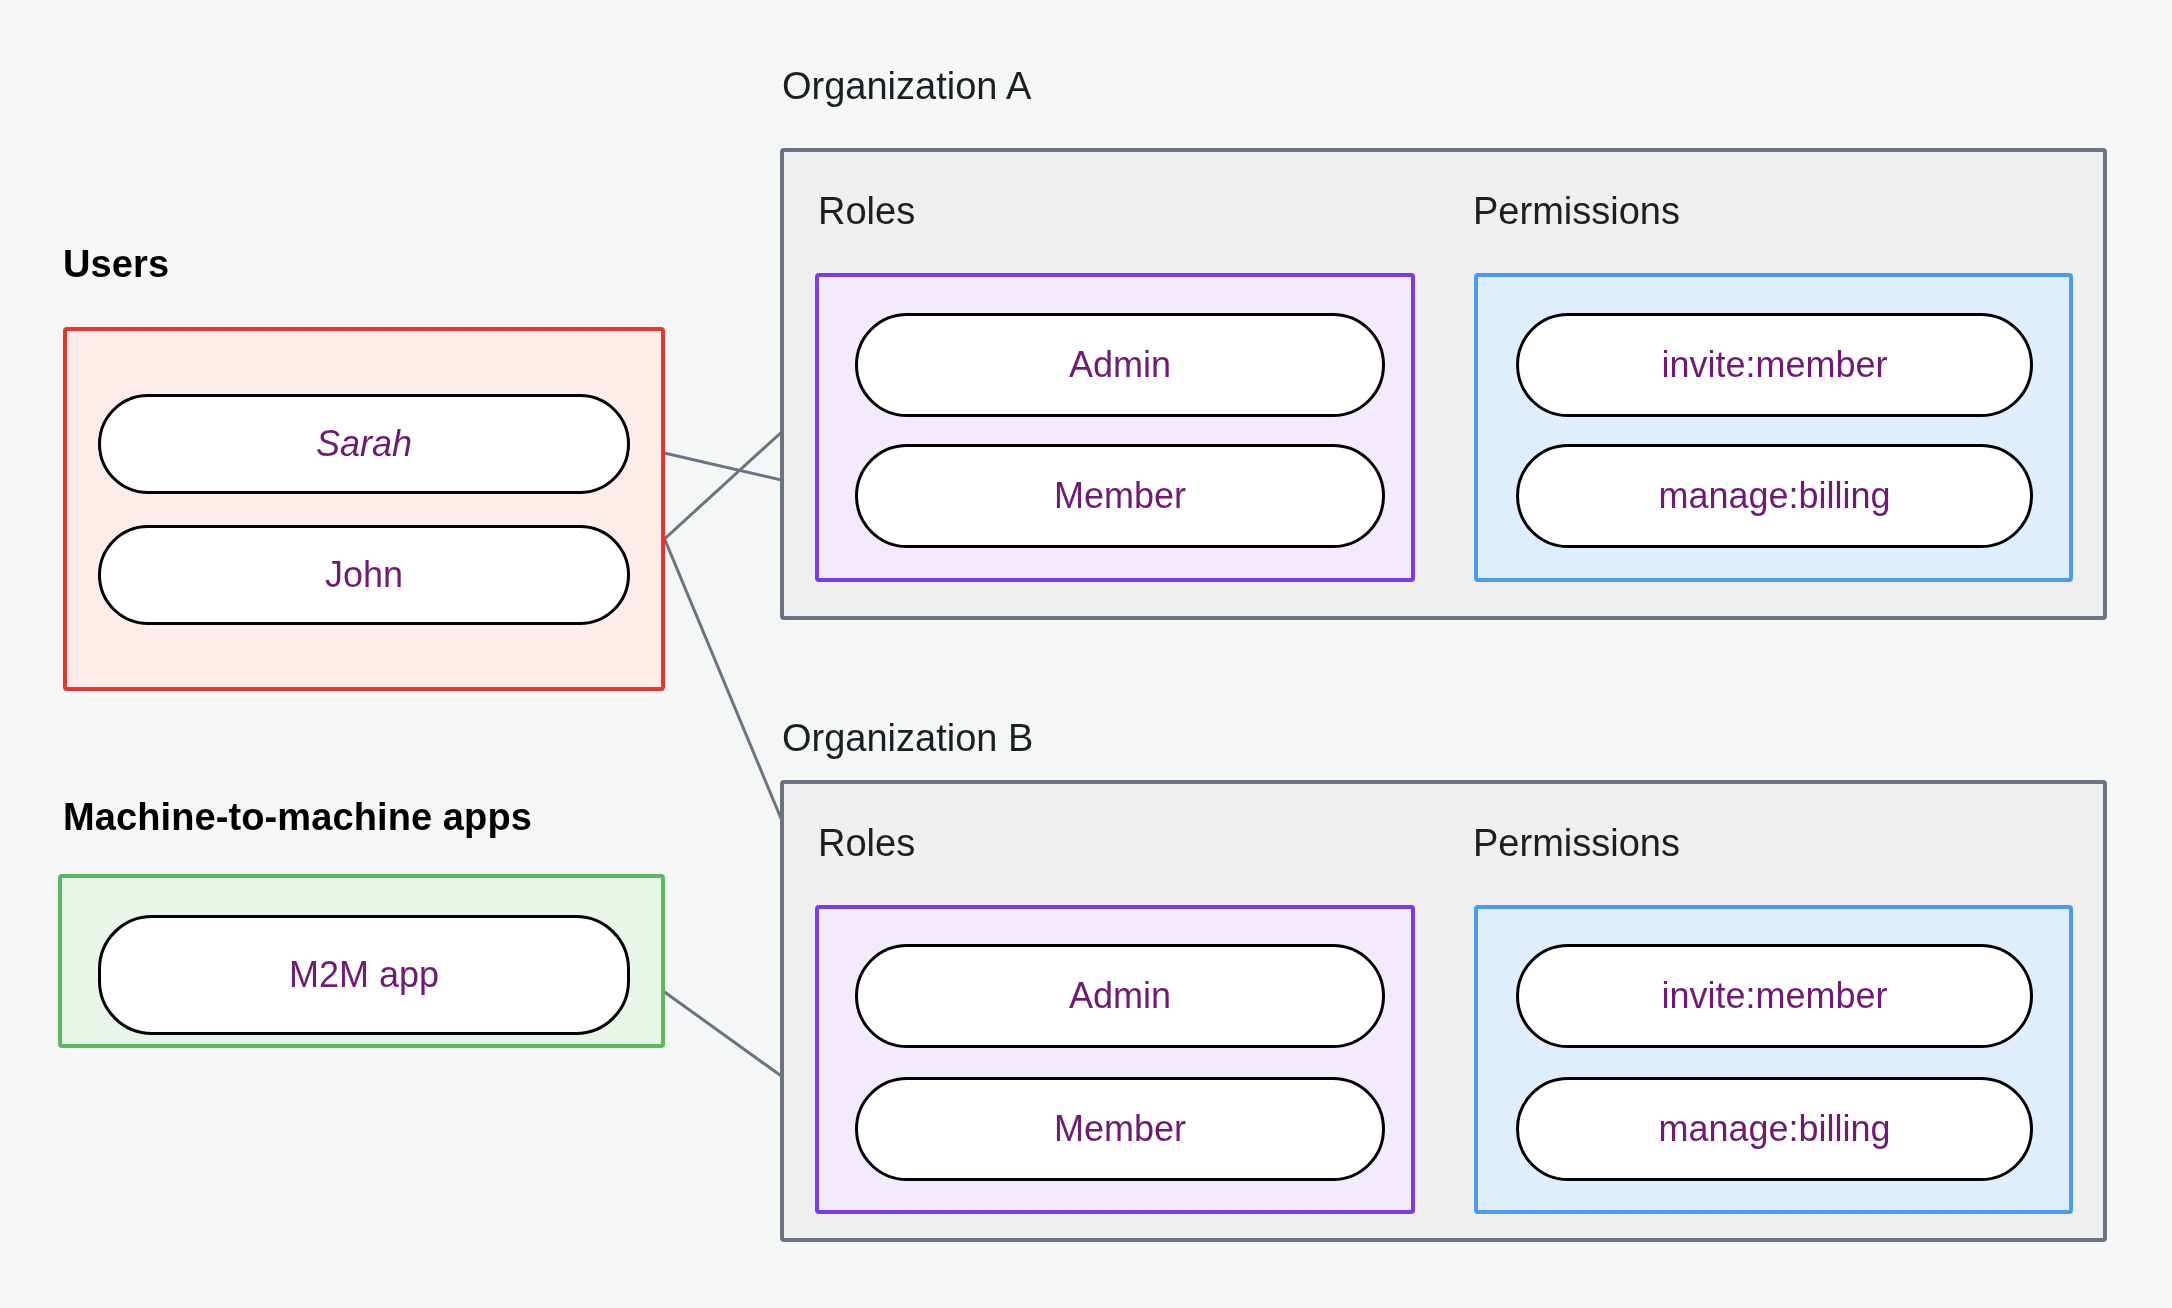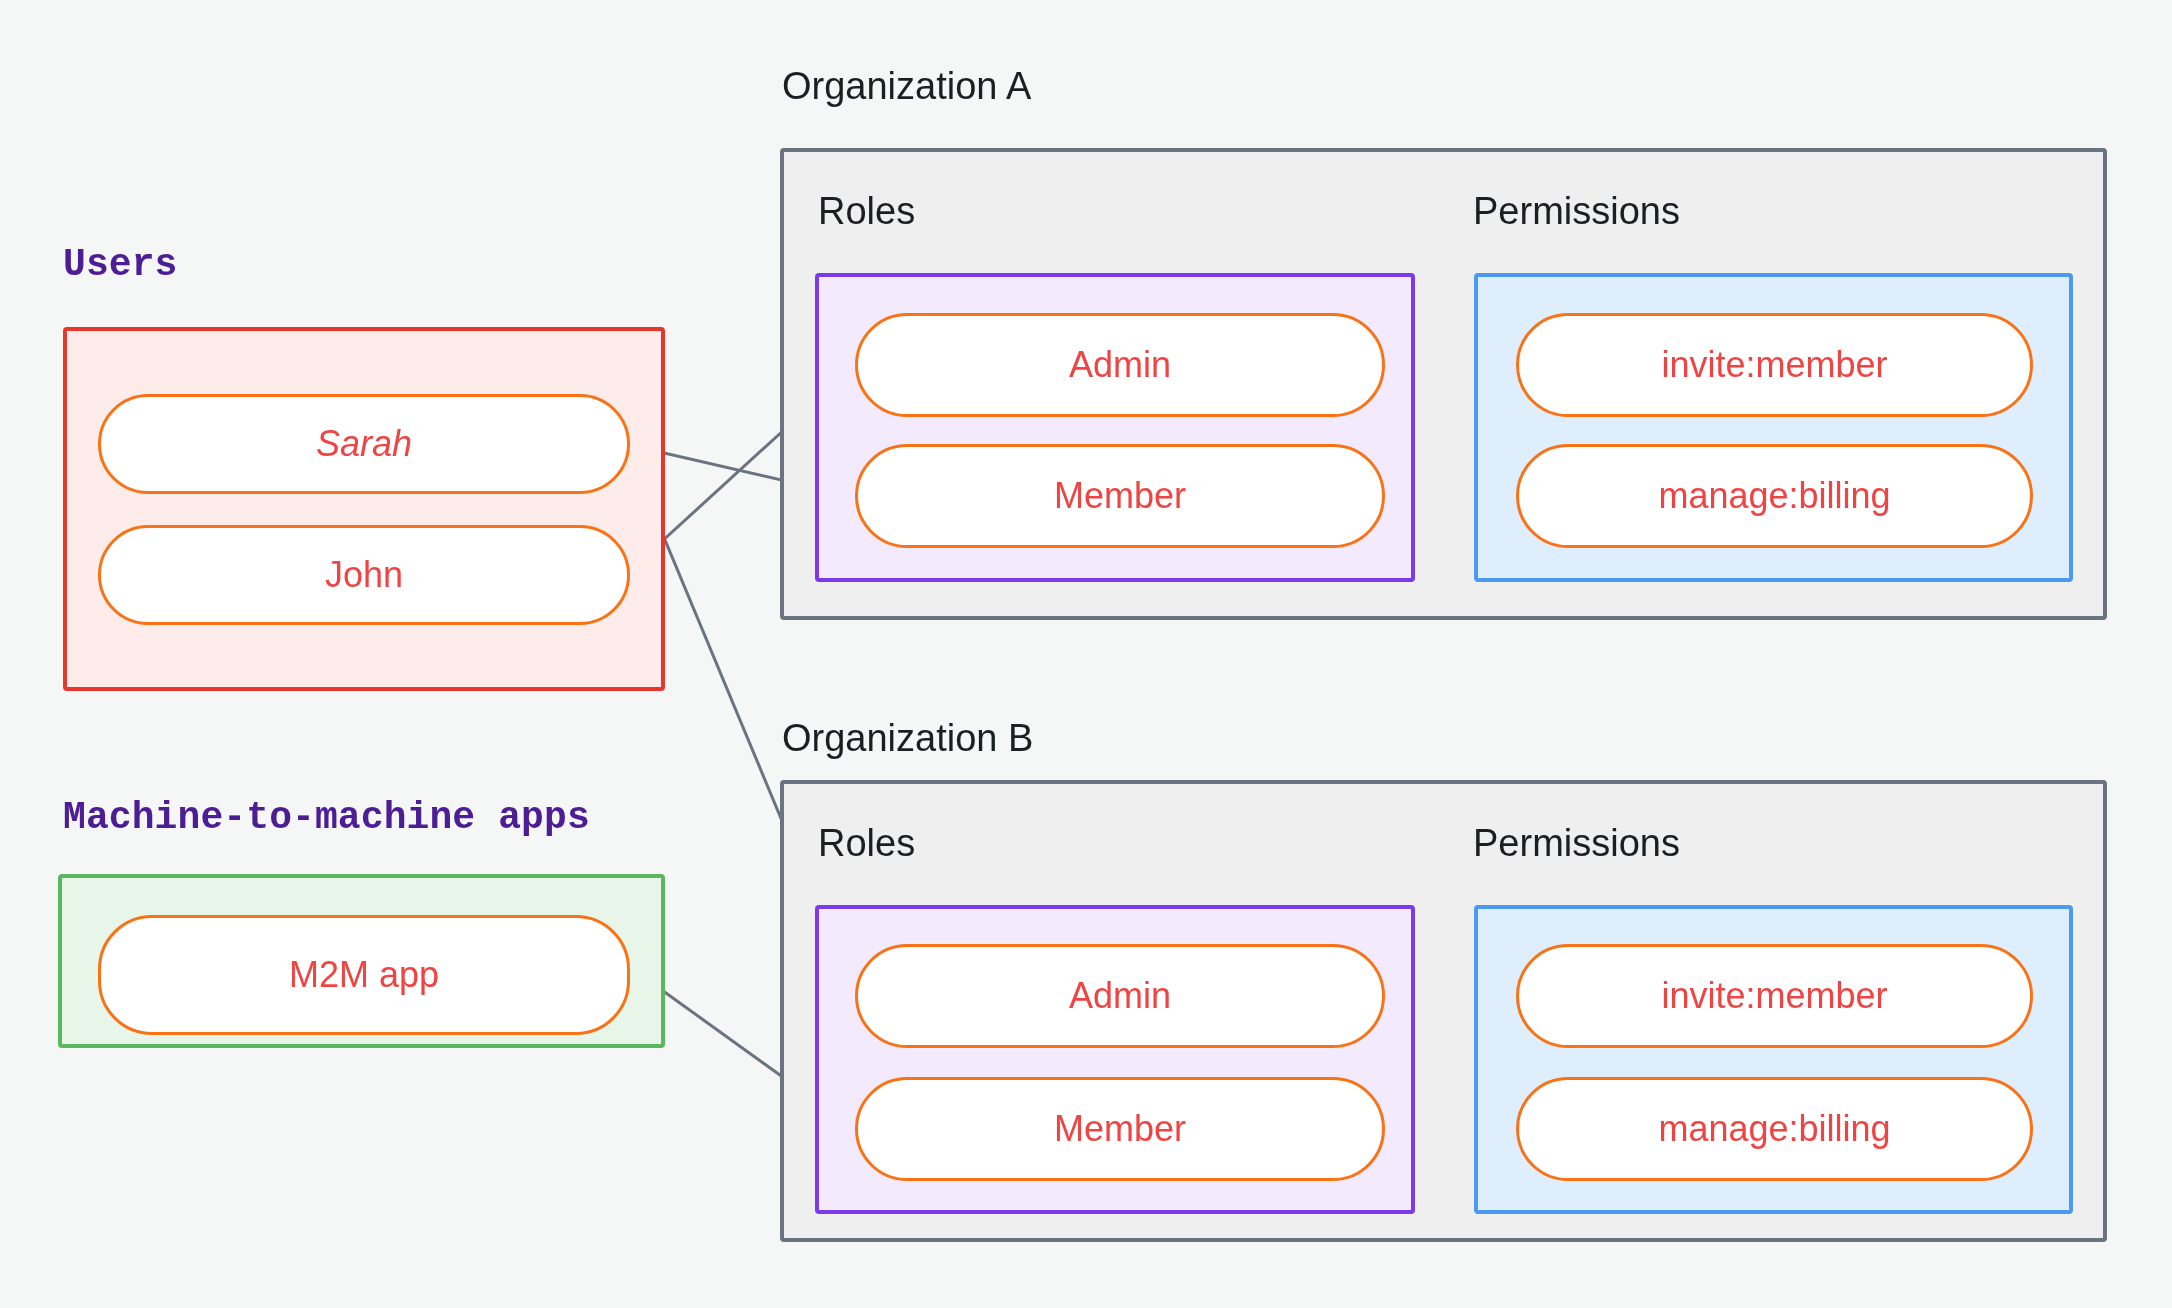--- a/index.html
+++ b/index.html
@@ -11,24 +11,23 @@
     position: relative;
     width: 2172px;
     height: 1308px;
     background: #f5f7f6;
     font-family: "Liberation Sans", sans-serif;
     overflow: hidden;
   }
   .grp-label {
     position: absolute;
     font-size: 38px;
-    color: #4c1d95;
+    color: #000000;
     white-space: nowrap;
     letter-spacing: 0.1px;
-    font-family: Liberation Mono, monospace;
   }
   .grp-label.bold { font-weight: 700; }
   .sec-label {
     position: absolute;
     font-size: 38px;
     color: #1b1f23;
     white-space: nowrap;
   }
   .box {
     position: absolute;
@@ -37,27 +36,27 @@
   }
   .box-users     { border: 4px solid #e7372c; background: #fdecea; }
   .box-m2m       { border: 4px solid #5cb85f; background: #e8f5e9; }
   .box-org       { border: 4px solid #6b7280; background: #eeefee; }
   .box-roles     { border: 4px solid #7c3aed; background: #f3eafd; }
   .box-perms     { border: 4px solid #4a9bf0; background: #dfeefd; }
   .pill {
     position: absolute;
     box-sizing: border-box;
     background: #ffffff;
-    border: 3px solid #f97316;
+    border: 3px solid #000000;
     border-radius: 54px;
     display: flex;
     align-items: center;
     justify-content: center;
     font-size: 36px;
-    color: #ef4444;
+    color: #701a75;
     white-space: nowrap;
   }
   #edges {
     position: absolute;
     left: 0; top: 0;
     width: 2172px;
     height: 1308px;
     pointer-events: none;
   }
   #edges line { stroke: #6b7280; stroke-width: 3; }

